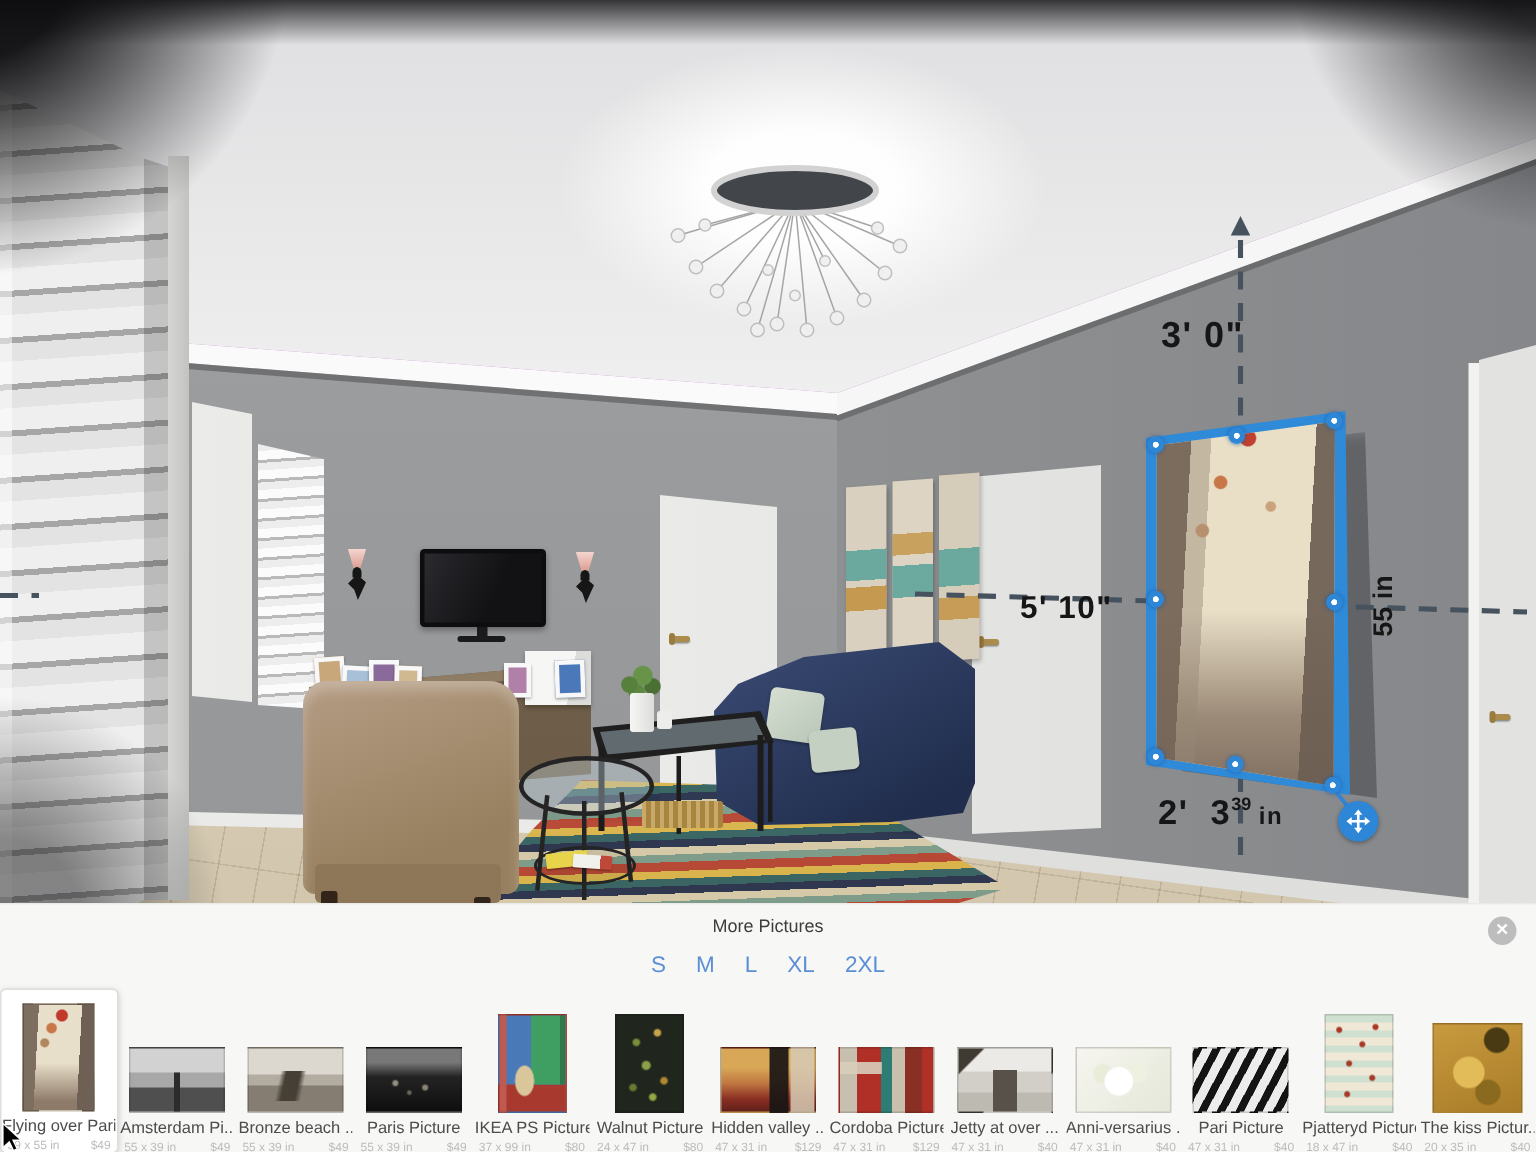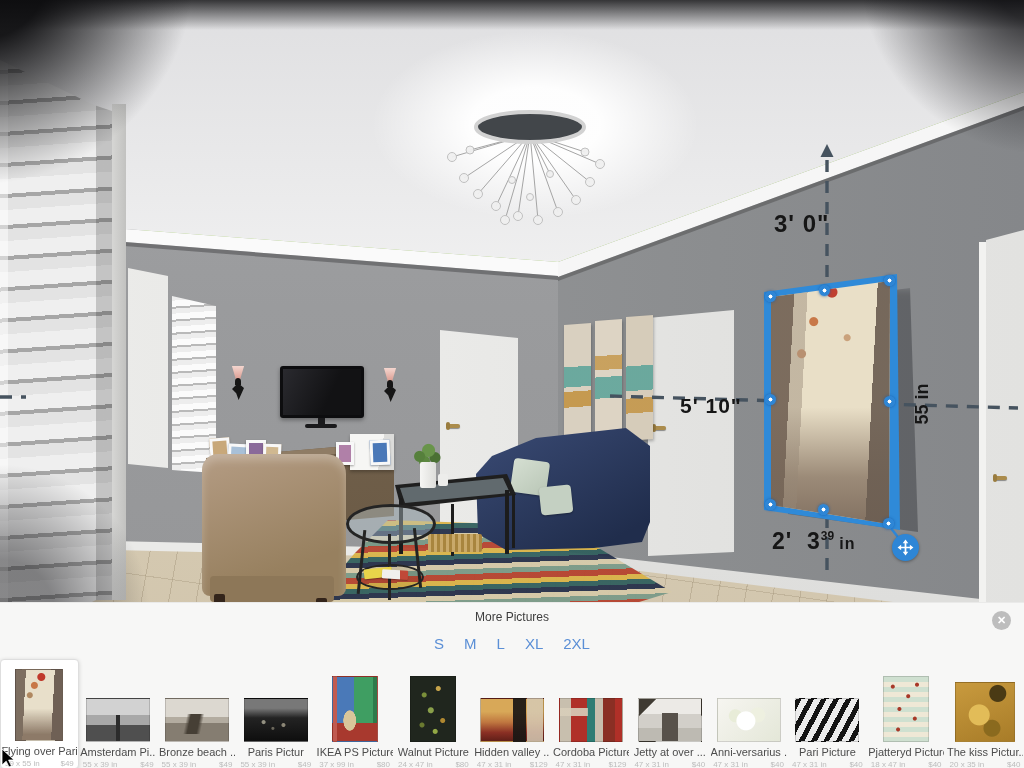--- a/index.html
+++ b/index.html
@@ -1,17 +1,17 @@
 <!DOCTYPE html>
 <html><head>
 <meta charset="utf-8">
 <style>
   html,body{margin:0;padding:0;background:#222;}
   .stage{position:relative;width:1024px;height:768px;overflow:hidden;
-         font-family:"Liberation Sans",sans-serif;background:#84cc16;}
+         font-family:"Liberation Sans",sans-serif;background:#d946ef;}
   .abs{position:absolute;}
 
   
   .wall-left-bg{position:absolute;left:0;top:60px;width:140px;height:580px;background:#8e8f91;}
   .wall-back{position:absolute;inset:0;background:linear-gradient(180deg,#a3a4a6 0%,#9a9b9d 40%,#939496 100%);
              clip-path:polygon(112px 228px,558px 262px,558px 562px,112px 552px);}
   .wall-right{position:absolute;inset:0;background:linear-gradient(90deg,#9a9b9d,#8b8d8f 70%,#85878a);
               clip-path:polygon(558px 262px,1024px 92px,1024px 620px,558px 562px);}
   .ceiling{position:absolute;inset:0;background:linear-gradient(180deg,#dfdfe1 0%,#f4f4f4 45%,#fafafa 100%);
            clip-path:polygon(0 0,1024px 0,1024px 92px,558px 262px,112px 228px,0 148px);}
@@ -393,21 +393,21 @@
         <div class="iname">Bronze beach ...</div>
         <div class="imeta">
             <span>55 x 39 in</span>
             <span>$49</span>
           </div>
       </div>
       <div class="cell">
         <div class="twrap">
             <div class="thumb land art4"></div>
           </div>
-        <div class="iname">Paris Pictur</div>
+        <div class="iname">Paris Picture</div>
         <div class="imeta">
             <span>55 x 39 in</span>
             <span>$49</span>
           </div>
       </div>
       <div class="cell">
         <div class="twrap">
             <div class="thumb port art5"></div>
           </div>
         <div class="iname">IKEA PS Picture</div>

